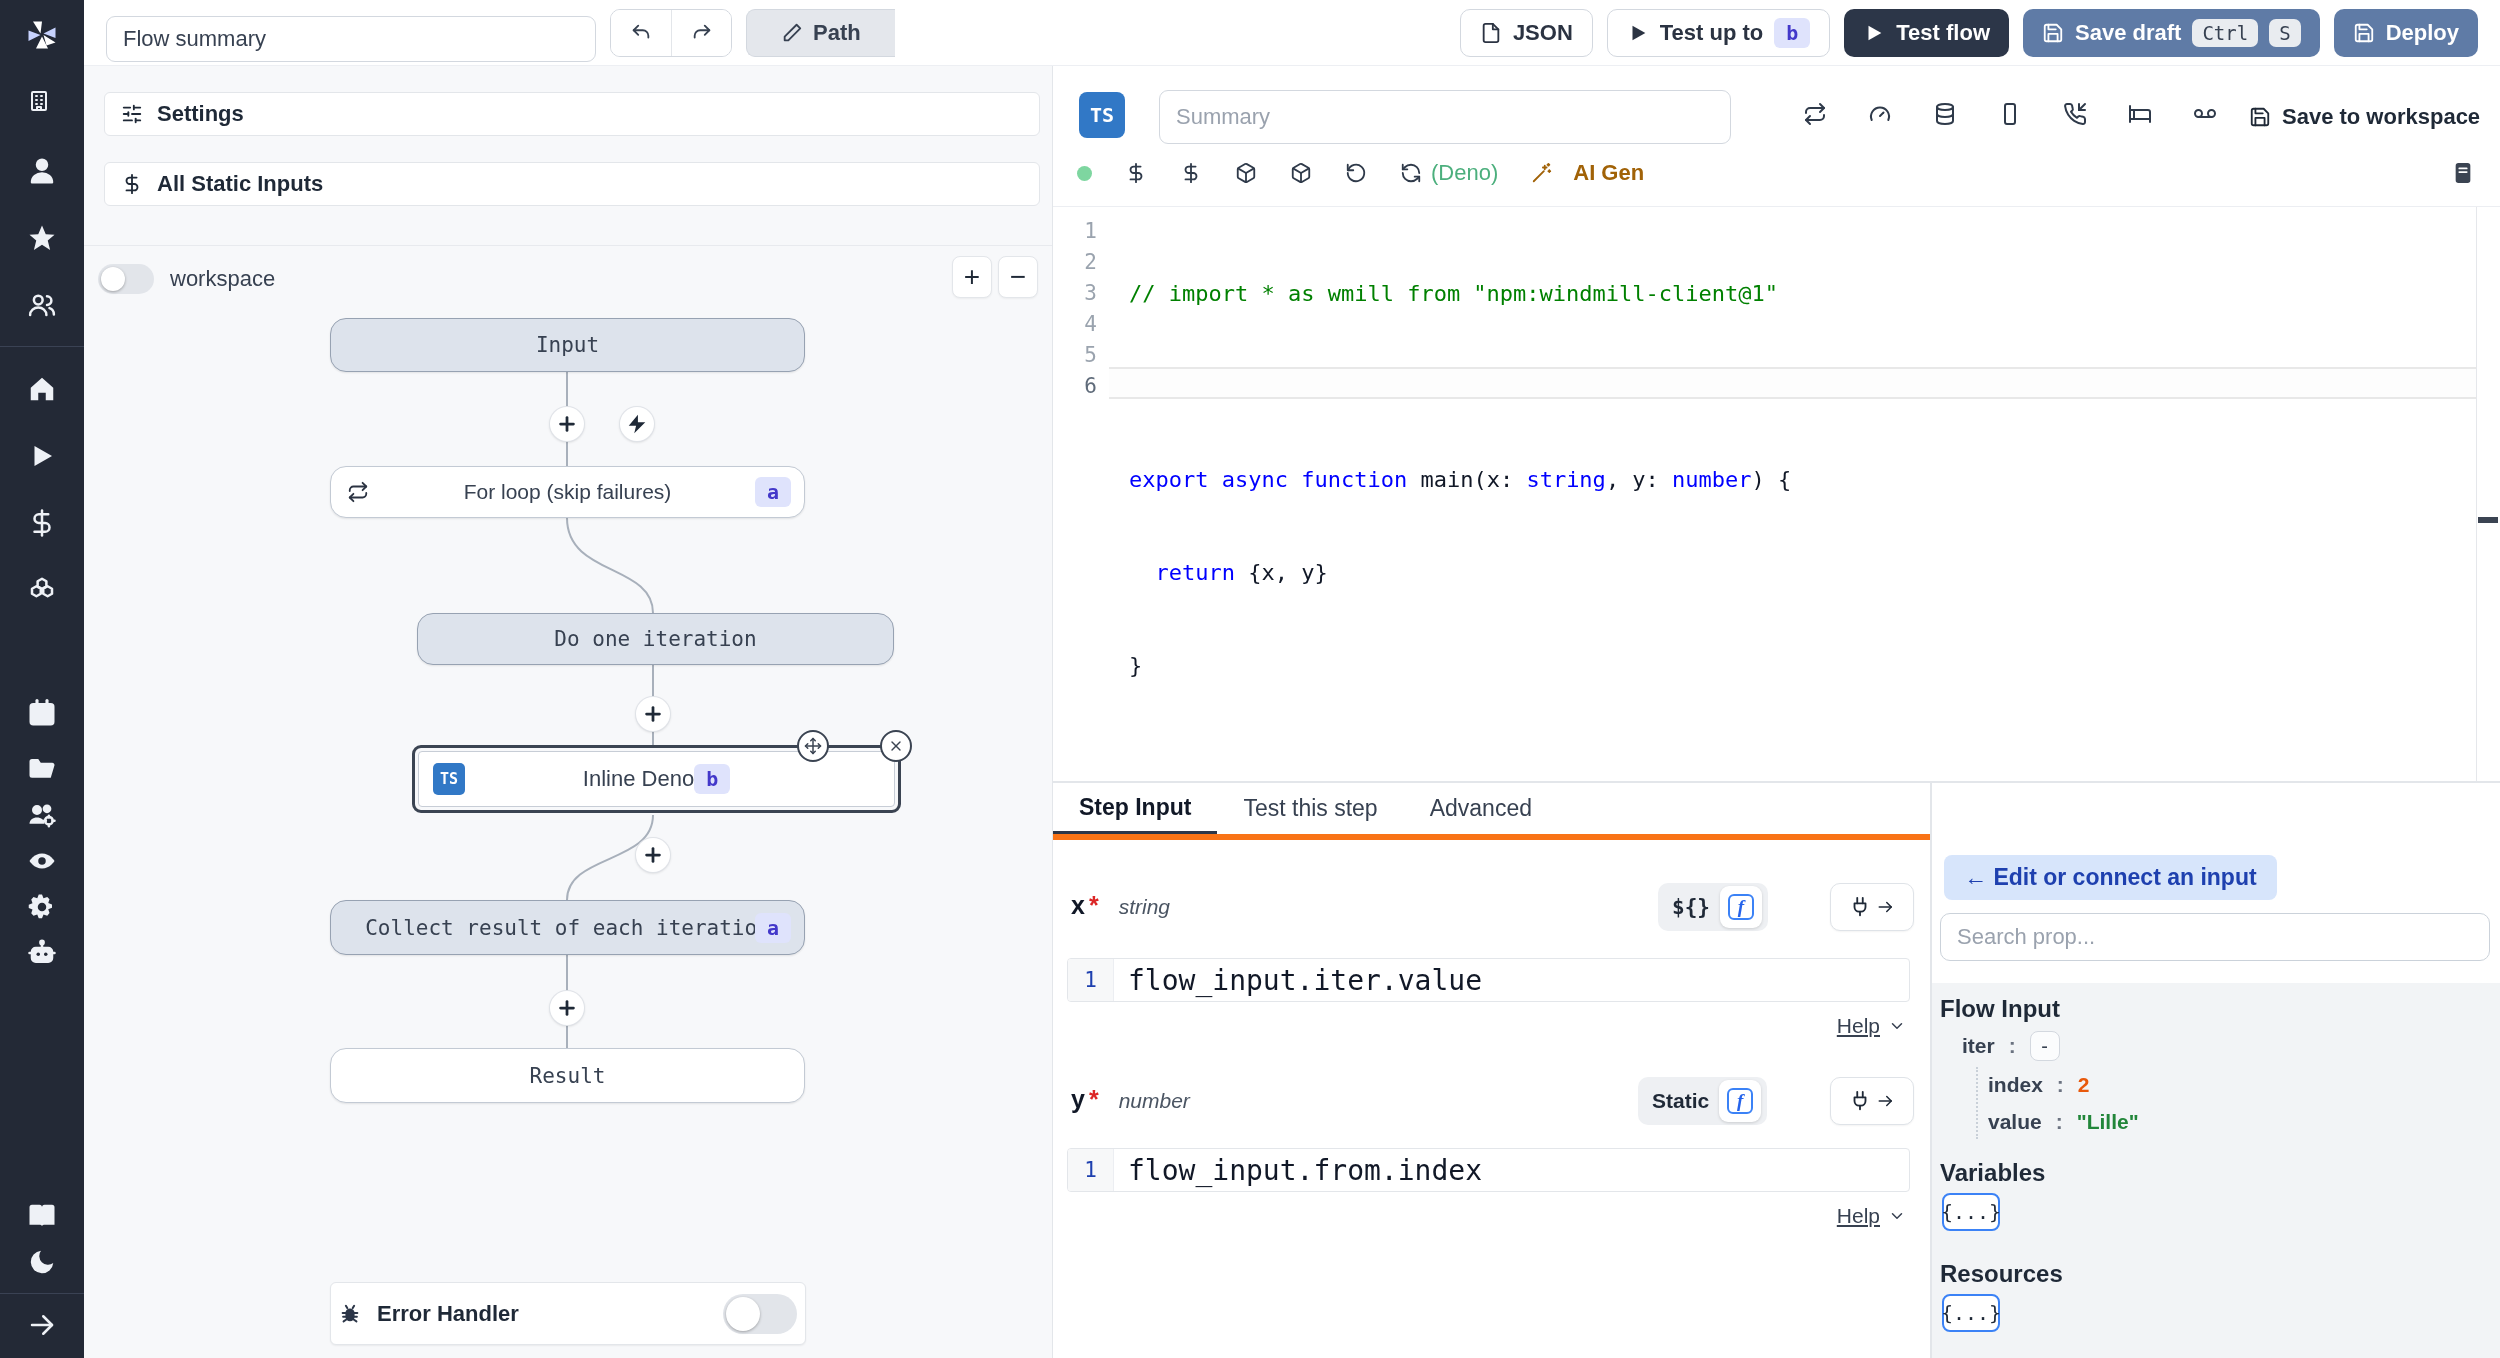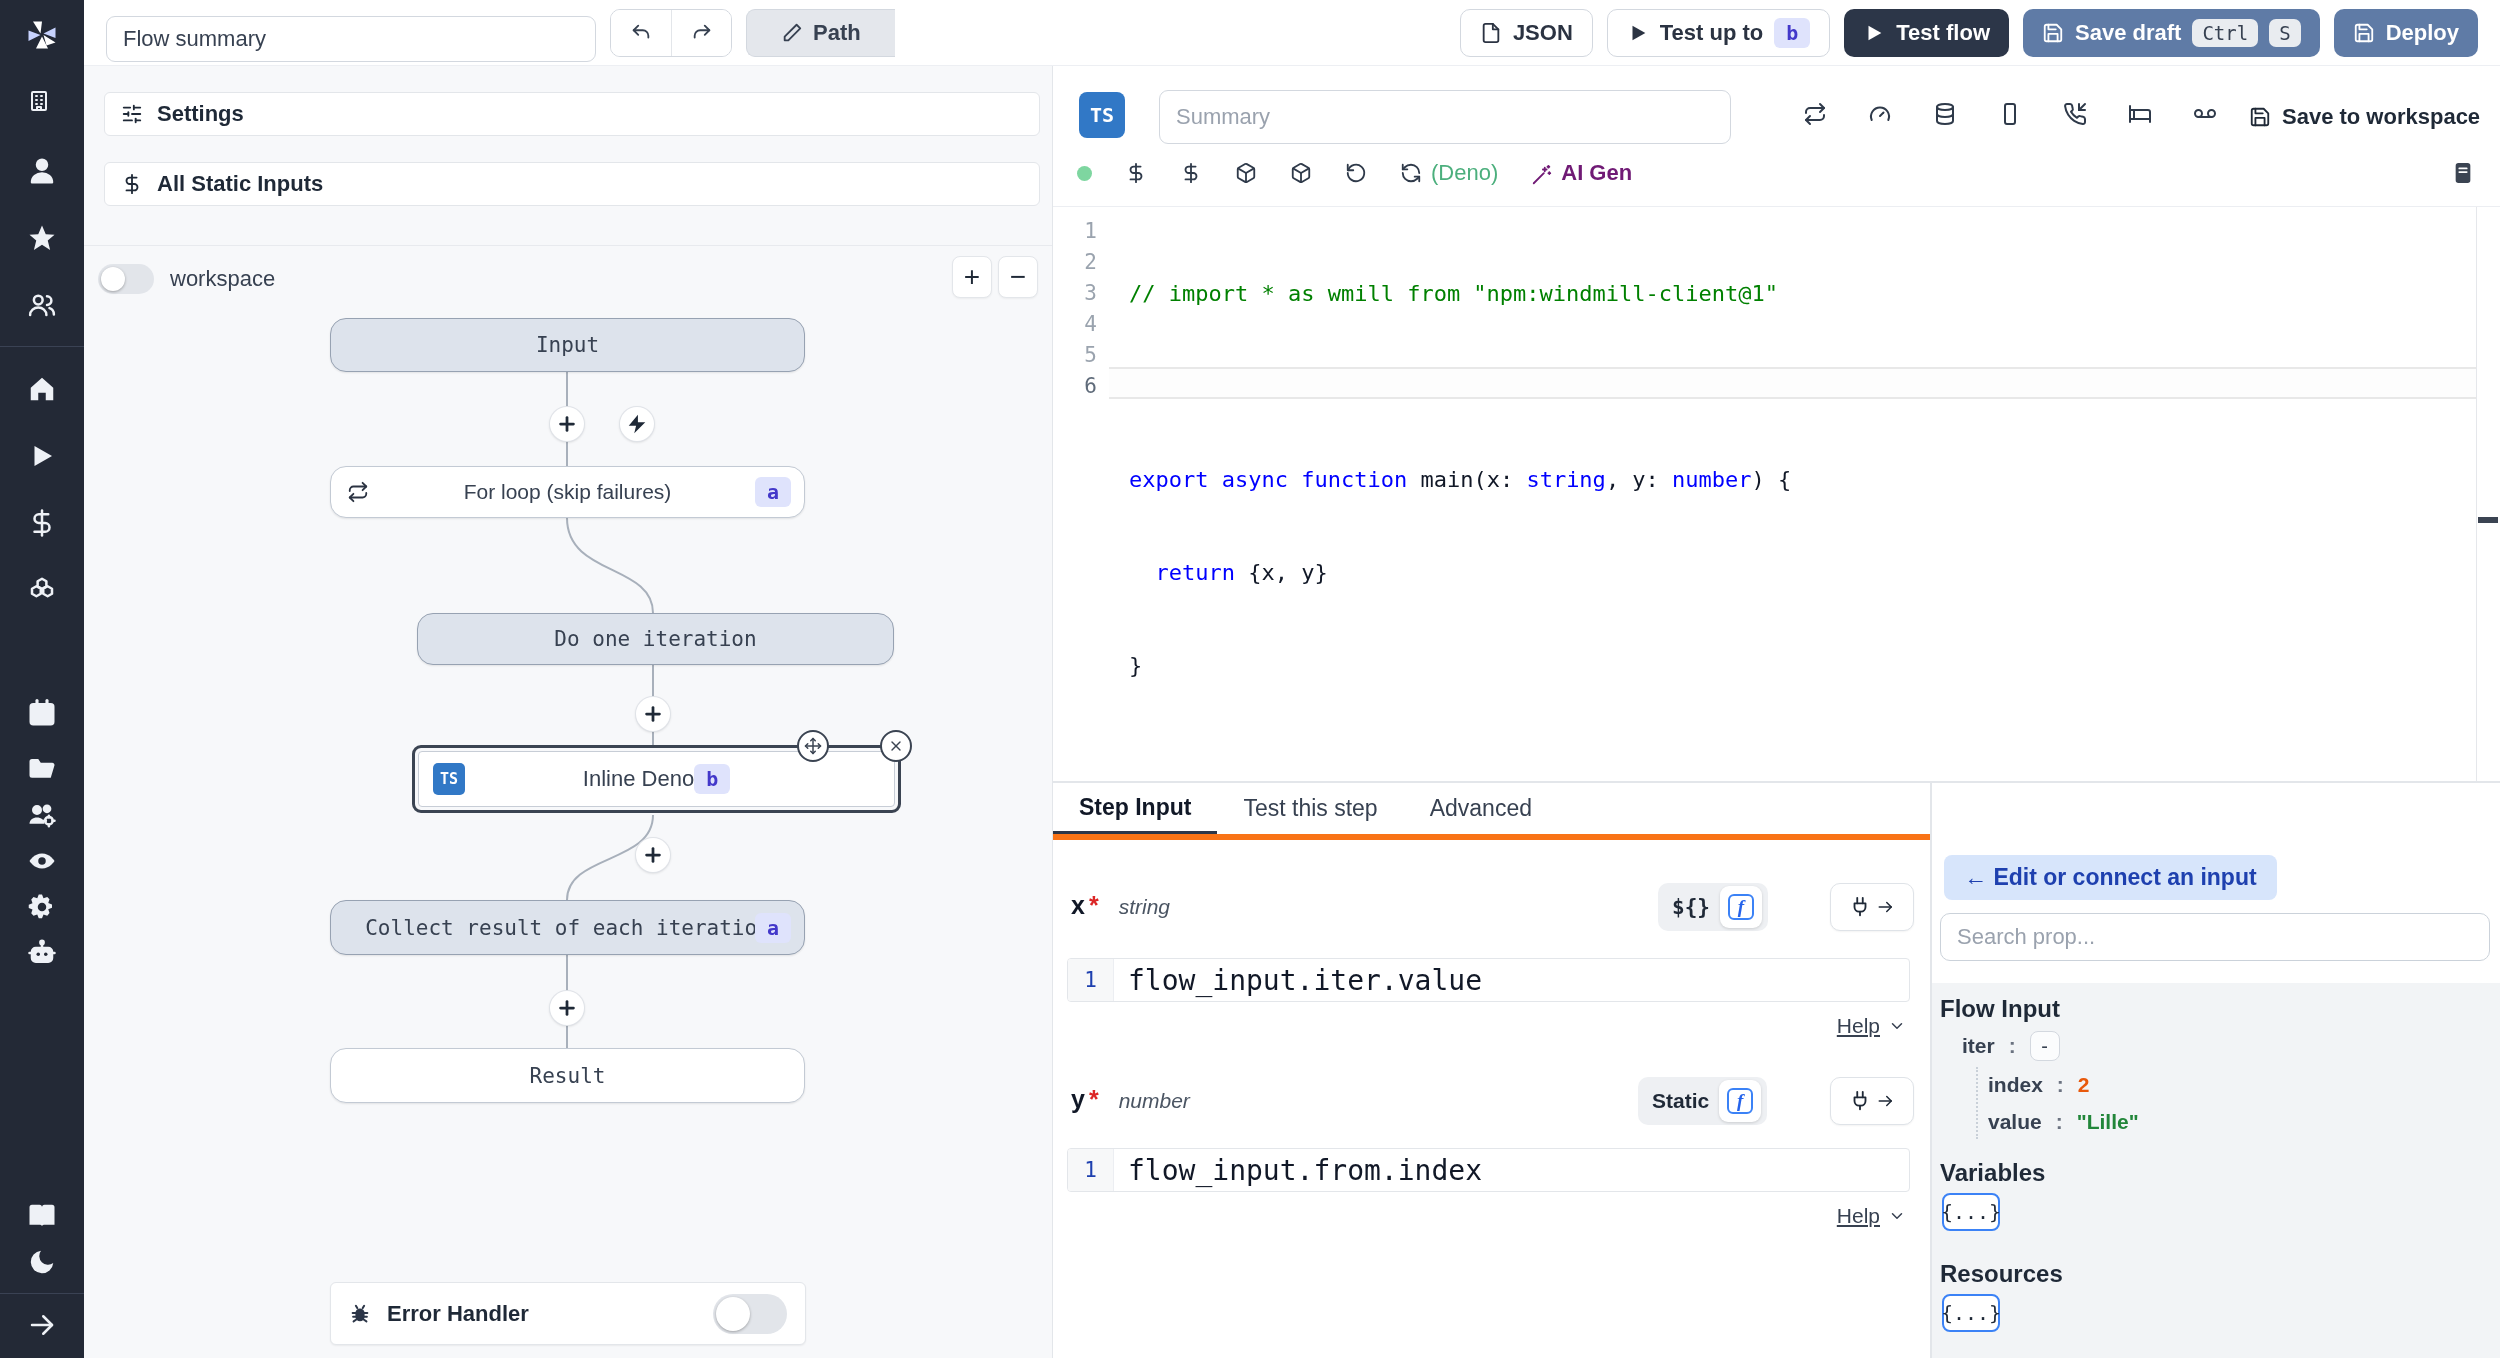--- a/index.html
+++ b/index.html
@@ -51,35 +51,35 @@
   .node { position:absolute; display:flex; align-items:center; justify-content:center; font-family:"DejaVu Sans Mono",monospace; font-size:21px; color:#374151; background:#fff; border:1px solid #c3cad4; border-radius:16px; box-shadow:0 1px 2px rgba(0,0,0,.09); cursor:pointer; }
   .node.gray { background:#dde3ec; border-color:#97a2b2; }
   .node .left-ic { position:absolute; left:16px; color:#2b3342; }
   .node .n-badge { position:absolute; right:13px; }
   .node .sans { font-family:"Liberation Sans",sans-serif; }
   .sel-wrap { position:absolute; left:328px; top:679px; width:489px; height:68px; border:3px solid #3b4452; border-radius:9px; padding:3px; background:#f7f8fa; cursor:pointer; }
   .sel-inner { width:100%; height:100%; background:#fff; border:1px solid #c7cdd6; border-radius:4px; display:flex; align-items:center; justify-content:center; position:relative; font-family:"Liberation Sans",sans-serif; font-size:22px; color:#374151; }
   .ts-chip { width:32px; height:32px; background:#3178c6; color:#fff; border-radius:5px; font-family:"DejaVu Sans Mono",monospace; font-weight:700; font-size:15px; display:flex; align-items:center; justify-content:center; }
   .node-ctl { position:absolute; width:32px; height:32px; border-radius:50%; background:#fff; border:2px solid #3b4452; color:#3b4452; display:flex; align-items:center; justify-content:center; cursor:pointer; }
   .plus-btn { position:absolute; width:34px; height:34px; border-radius:50%; background:#fff; box-shadow:0 0 0 1px #e0e3e8, 0 1px 3px rgba(0,0,0,.18); display:flex; align-items:center; justify-content:center; color:#1f2937; cursor:pointer; }
-  .err-row { position:absolute; left:246px; top:1216px; width:476px; height:63px; background:#fff; border:1px solid #e3e6ea; border-radius:6px; box-shadow:0 1px 2px rgba(0,0,0,.06); display:flex; align-items:center; gap:16px; padding:0 18px; }
+  .err-row { position:absolute; left:246px; top:1216px; width:476px; height:63px; background:#fff; border:1px solid #e3e6ea; border-radius:6px; box-shadow:0 1px 2px rgba(0,0,0,.06); display:flex; align-items:center; gap:16px; padding:0 8px; }
   .err-label { font-weight:700; font-size:22px; color:#1f2937; flex:1; }
 
   
   .editor { position:absolute; left:1053px; top:66px; right:0; height:715px; background:#fff; }
   .ts-badge { position:absolute; left:26px; top:26px; width:46px; height:46px; background:#3178c6; color:#fff; border-radius:8px; font-family:"DejaVu Sans Mono",monospace; font-weight:700; font-size:20px; display:flex; align-items:center; justify-content:center; }
   .summary-input { position:absolute; left:106px; top:24px; width:572px; height:54px; }
   .summary-input::placeholder { color:#9aa2ae; }
   .row1-icons { position:absolute; left:750px; top:36px; display:flex; gap:37px; color:#2f3a4a; }
   .save-ws { position:absolute; left:1196px; top:38px; display:flex; align-items:center; gap:11px; font-weight:700; font-size:22px; color:#1f2937; cursor:pointer; }
   .row2 { position:absolute; left:24px; top:94px; display:flex; align-items:center; gap:33px; color:#2f3a4a; }
   .dot { width:15px; height:15px; border-radius:50%; background:#7ed6a0; }
   .runtime-grp { display:flex; align-items:center; gap:9px; }
   .runtime-label { color:#4caf7d; font-size:22px; }
-  .aigen-grp { display:flex; align-items:flex-end; gap:8px; font-size:22px; font-weight:600; color:#701a75; cursor:pointer; }
+  .aigen-grp { display:flex; align-items:center; gap:20px; font-size:22px; font-weight:600; color:#a16207; cursor:pointer; }
   .lib-book { position:absolute; right:26px; top:96px; color:#3b4452; }
   .ed-divider { position:absolute; left:0; right:0; top:140px; border-top:1px solid #eceef2; }
   .gutter { position:absolute; left:0; top:150px; width:44px; text-align:right; font-family:"DejaVu Sans Mono",monospace; font-size:21px; color:#9aa3ae; line-height:31px; }
   .codecol { position:absolute; left:76px; top:150px; font-family:"DejaVu Sans Mono",monospace; font-size:22px; line-height:31px; color:#111827; white-space:pre; }
   .tok-com { color:#008000; }
   .tok-kw { color:#0000ff; }
   .cur-line { position:absolute; left:56px; right:24px; top:301px; height:32px; border-top:2px solid #e8e8e8; border-bottom:2px solid #e8e8e8; background:#fdfdfd; }
   .ruler { position:absolute; right:0; top:141px; bottom:0; width:24px; border-left:1px solid #e5e7eb; background:#fff; }
   .ruler-mark { position:absolute; right:2px; top:310px; width:20px; height:6px; background:#3b4452; }
 

